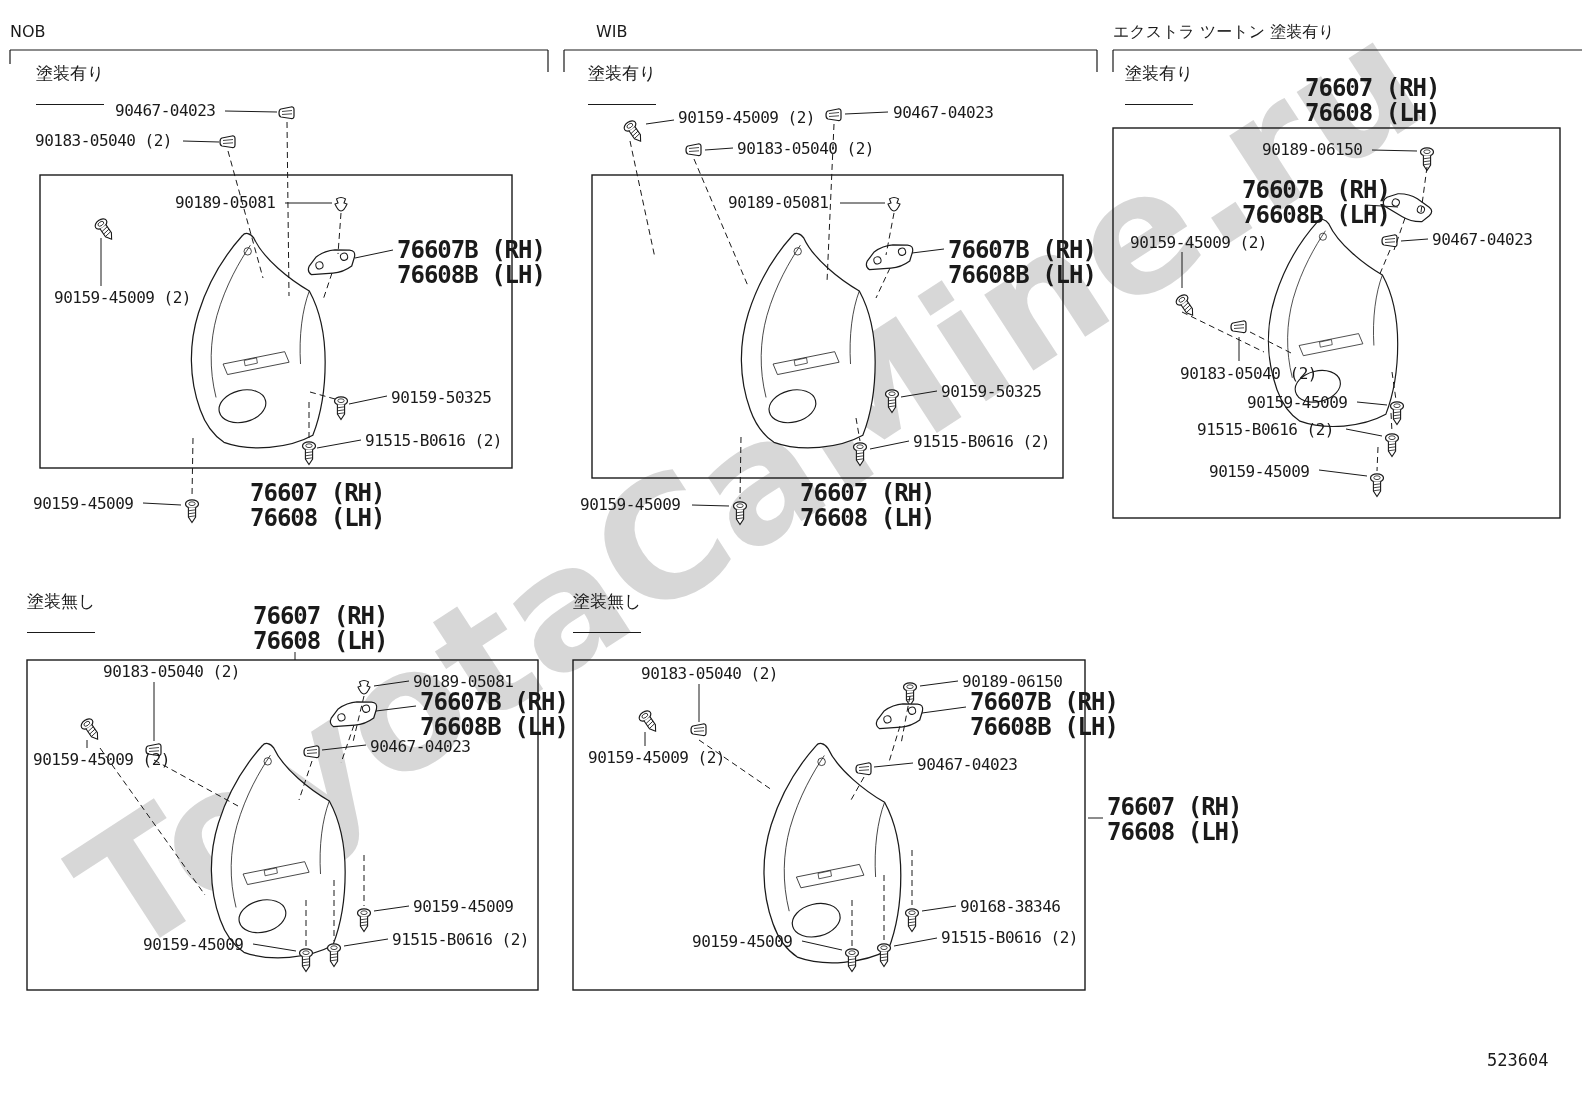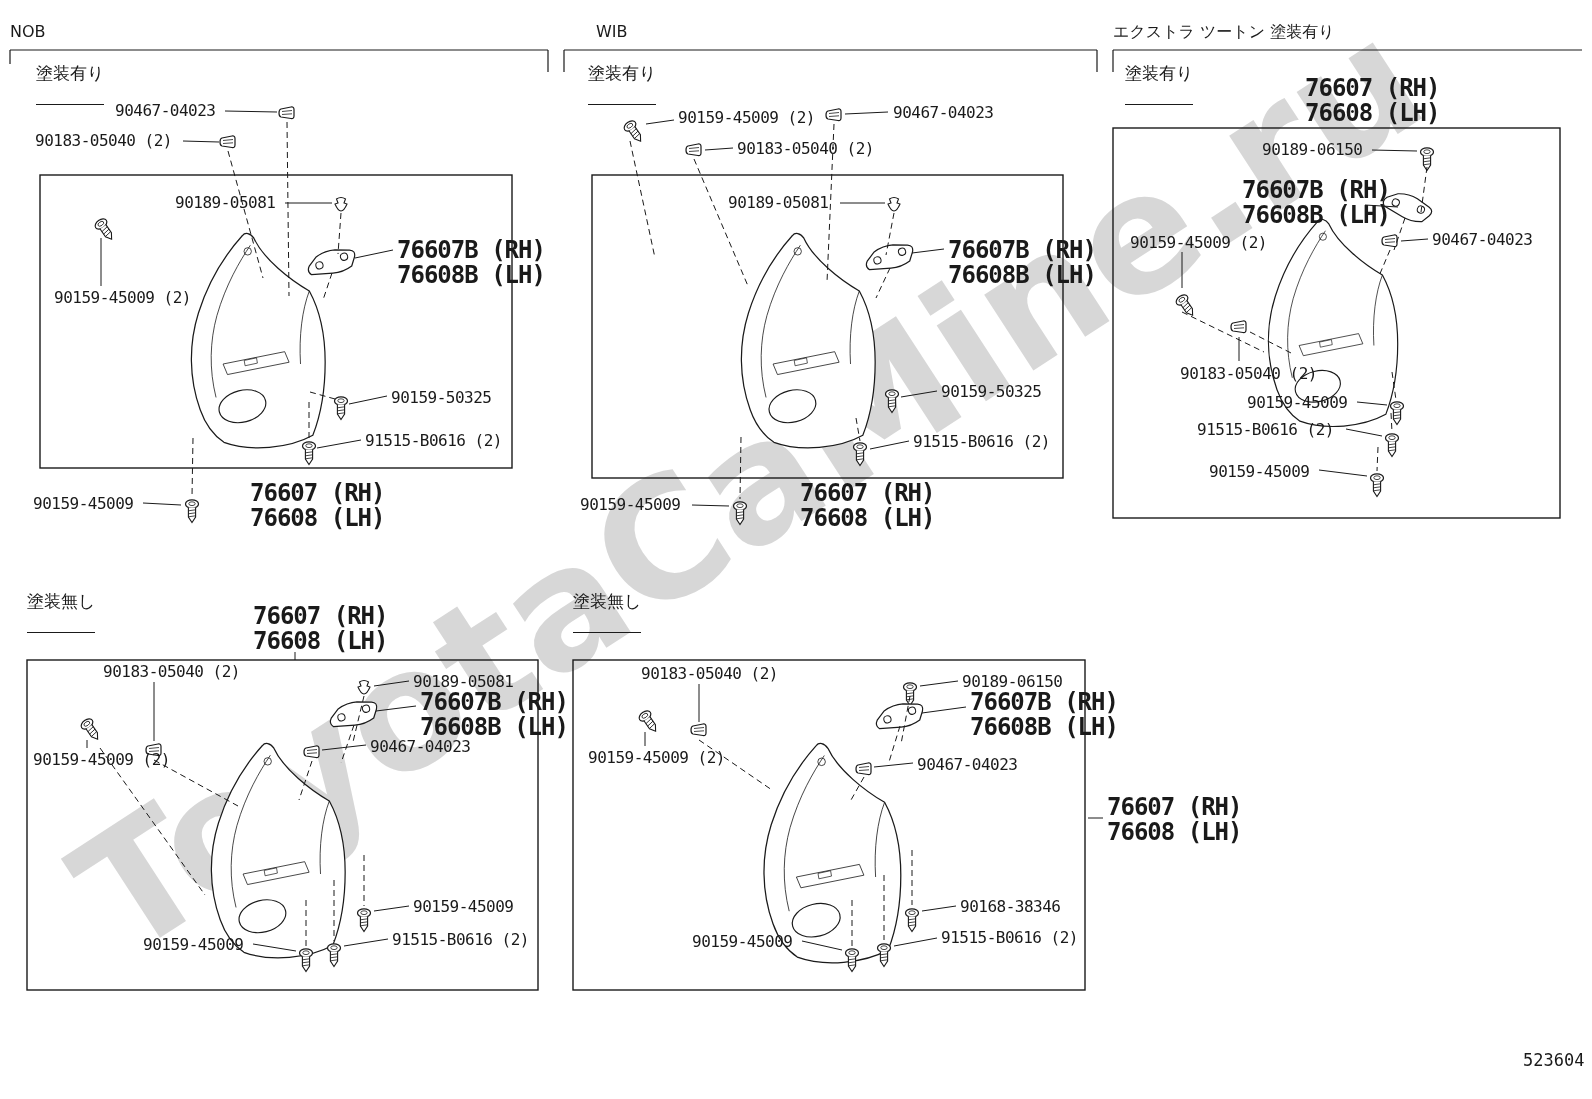--- a/index.html
+++ b/index.html
@@ -8,21 +8,21 @@
   .wm{position:absolute;left:95px;top:830px;font:bold 165px/1 "DejaVu Sans", sans-serif;
       color:rgba(150,150,150,0.38);white-space:nowrap;transform:rotate(-33deg);
       transform-origin:0 50%;z-index:0;pointer-events:none;}
   svg.art{position:absolute;left:0;top:0;z-index:1;}
   .lbl{position:absolute;font:16px/20px "DejaVu Sans Mono", monospace;white-space:nowrap;
        letter-spacing:-0.5px;z-index:2;}
   .lbl.b{font-weight:bold;font-size:24px;line-height:25px;letter-spacing:-1px;}
   .hdr{position:absolute;font:16px/20px "DejaVu Sans","Liberation Sans",sans-serif;z-index:2;white-space:nowrap;}
   .finish{position:absolute;font:17px/22px "DejaVu Sans","Liberation Sans",sans-serif;z-index:2;
           border-bottom:1.5px solid #1a1a1a;padding-bottom:20px;white-space:nowrap;}
-  .docnum{position:absolute;font:17px/20px "DejaVu Sans Mono", monospace;z-index:2;margin-left:36px;}
+  .docnum{position:absolute;font:17px/20px "DejaVu Sans Mono", monospace;z-index:2;}
   .ld{stroke:#1a1a1a;stroke-width:1;}
   .dd{stroke:#1a1a1a;stroke-width:1;stroke-dasharray:6 4;fill:none;}
   .box{fill:none;stroke:#1a1a1a;stroke-width:1.4;}
   .hl{stroke:#1a1a1a;stroke-width:1.2;}
 </style>
 </head>
 <body>
 
 <div class="canvas">
 

